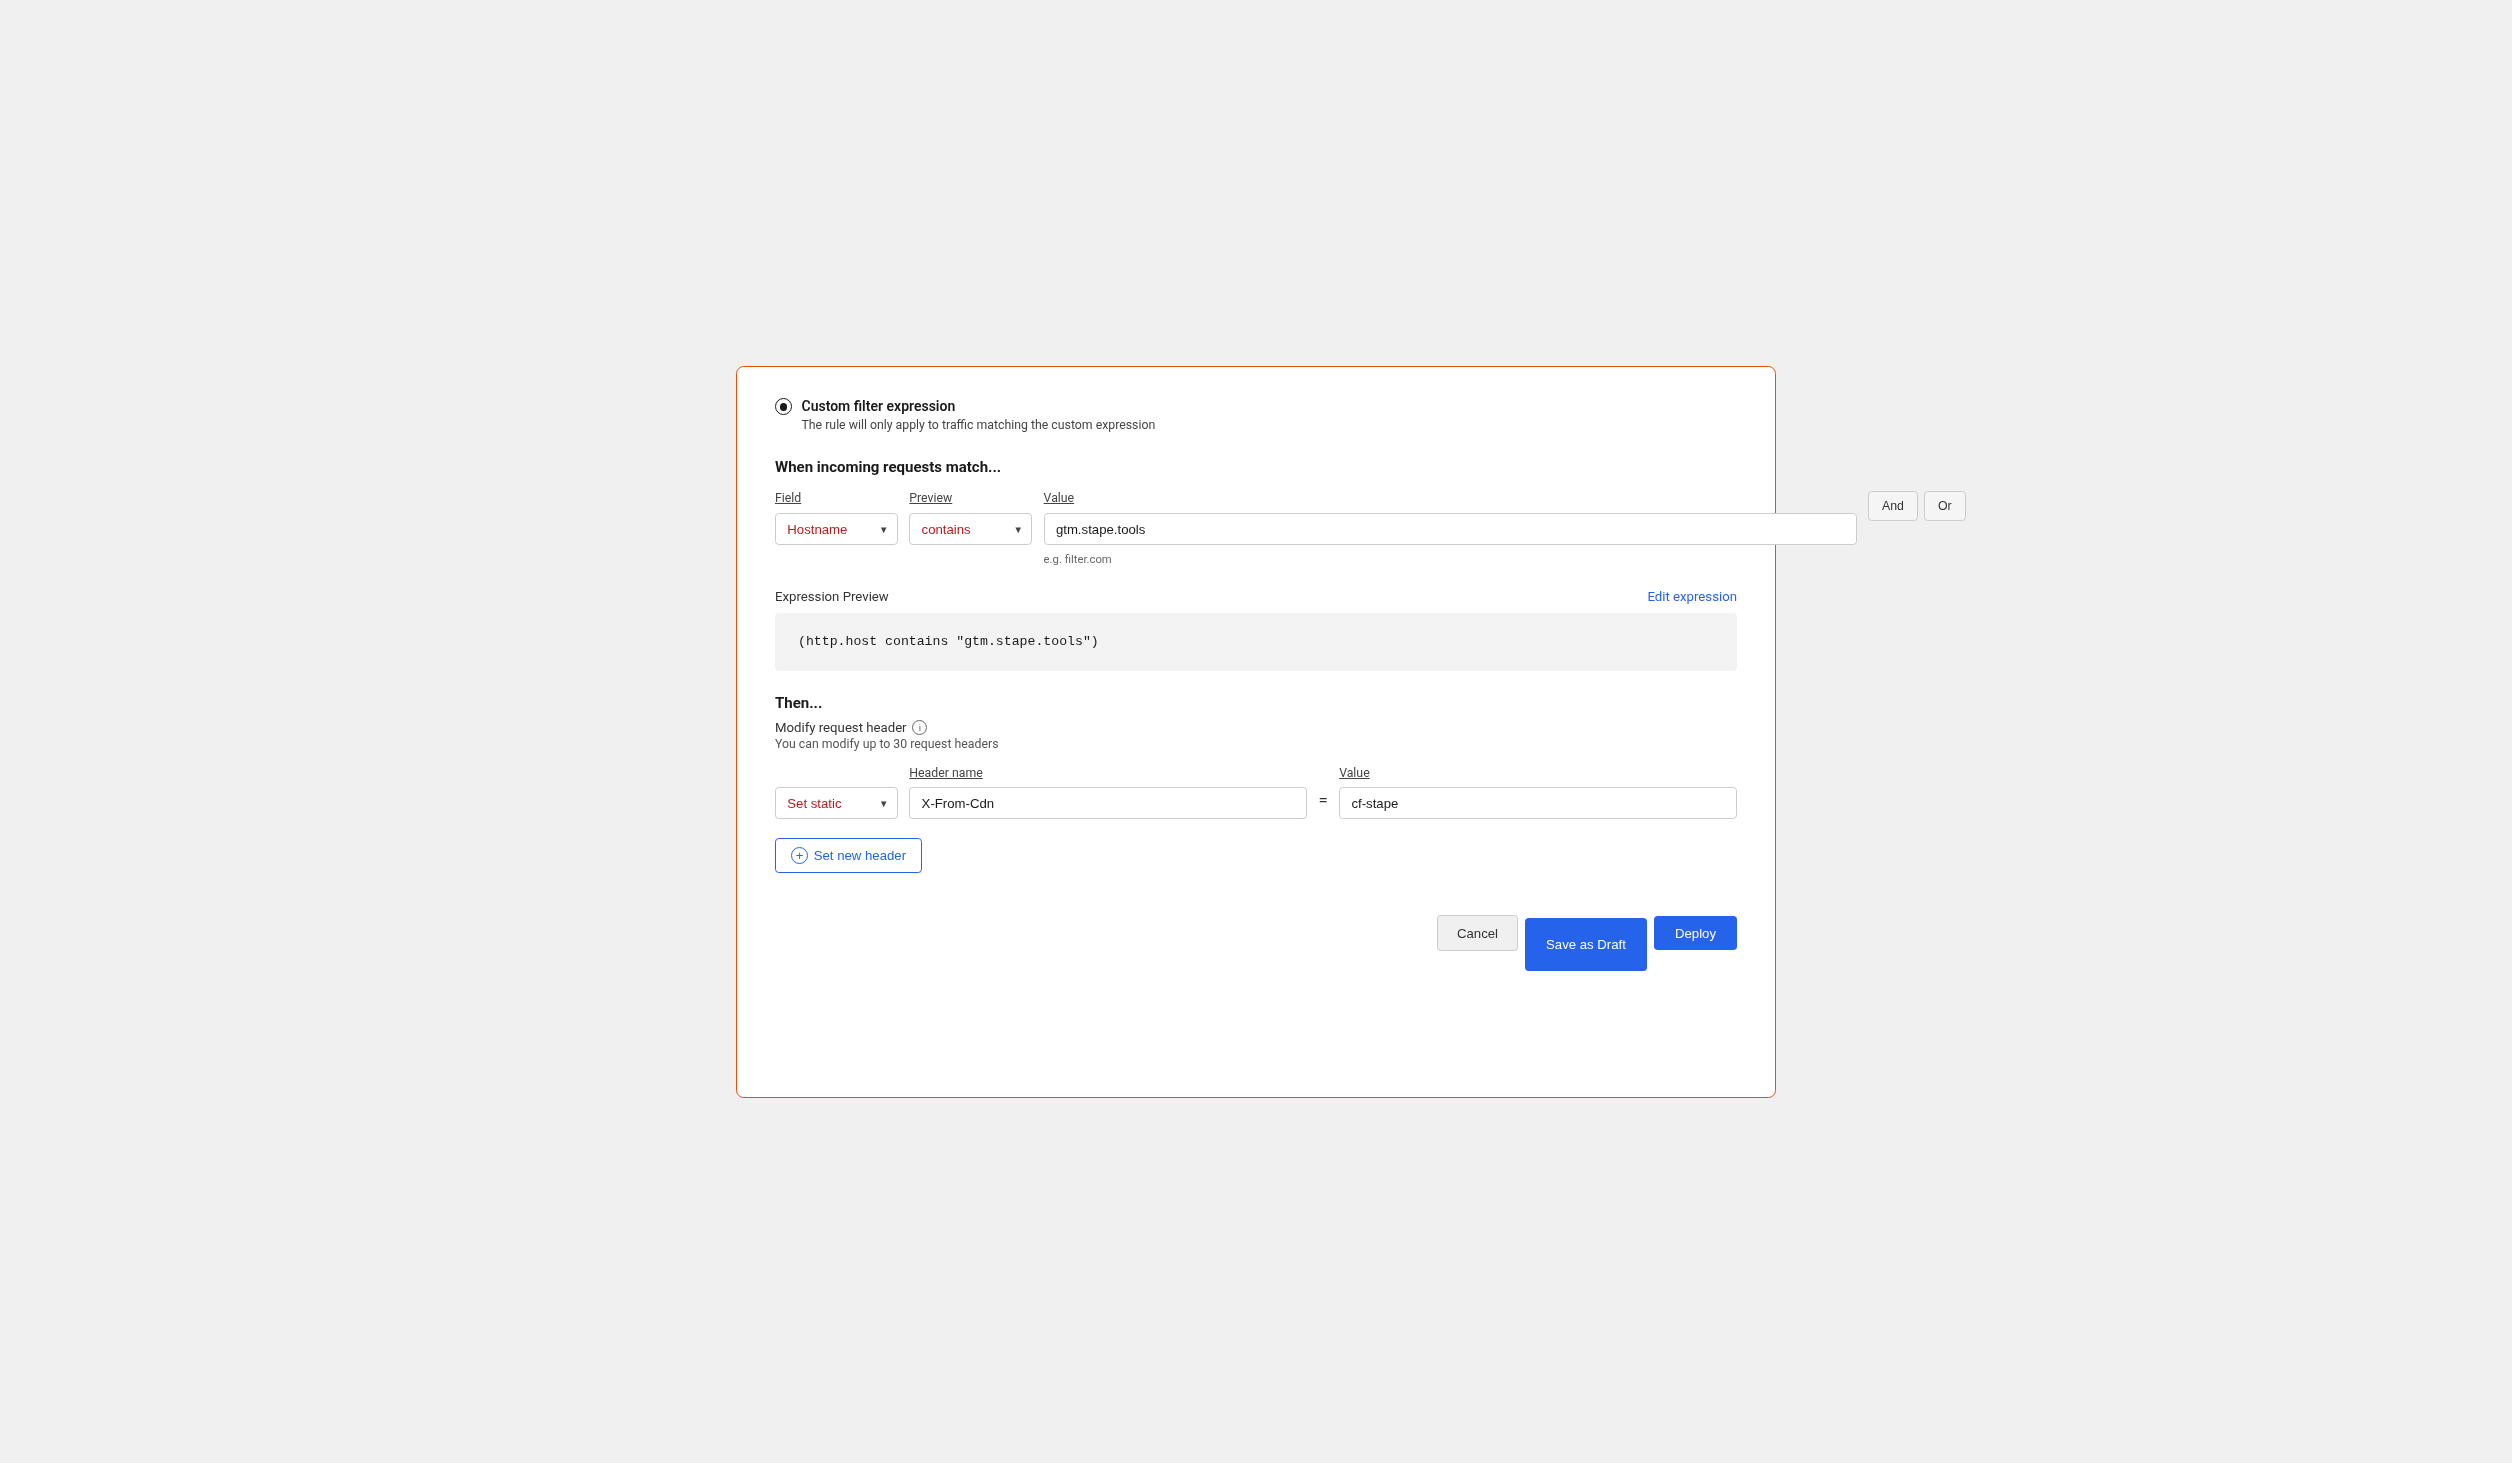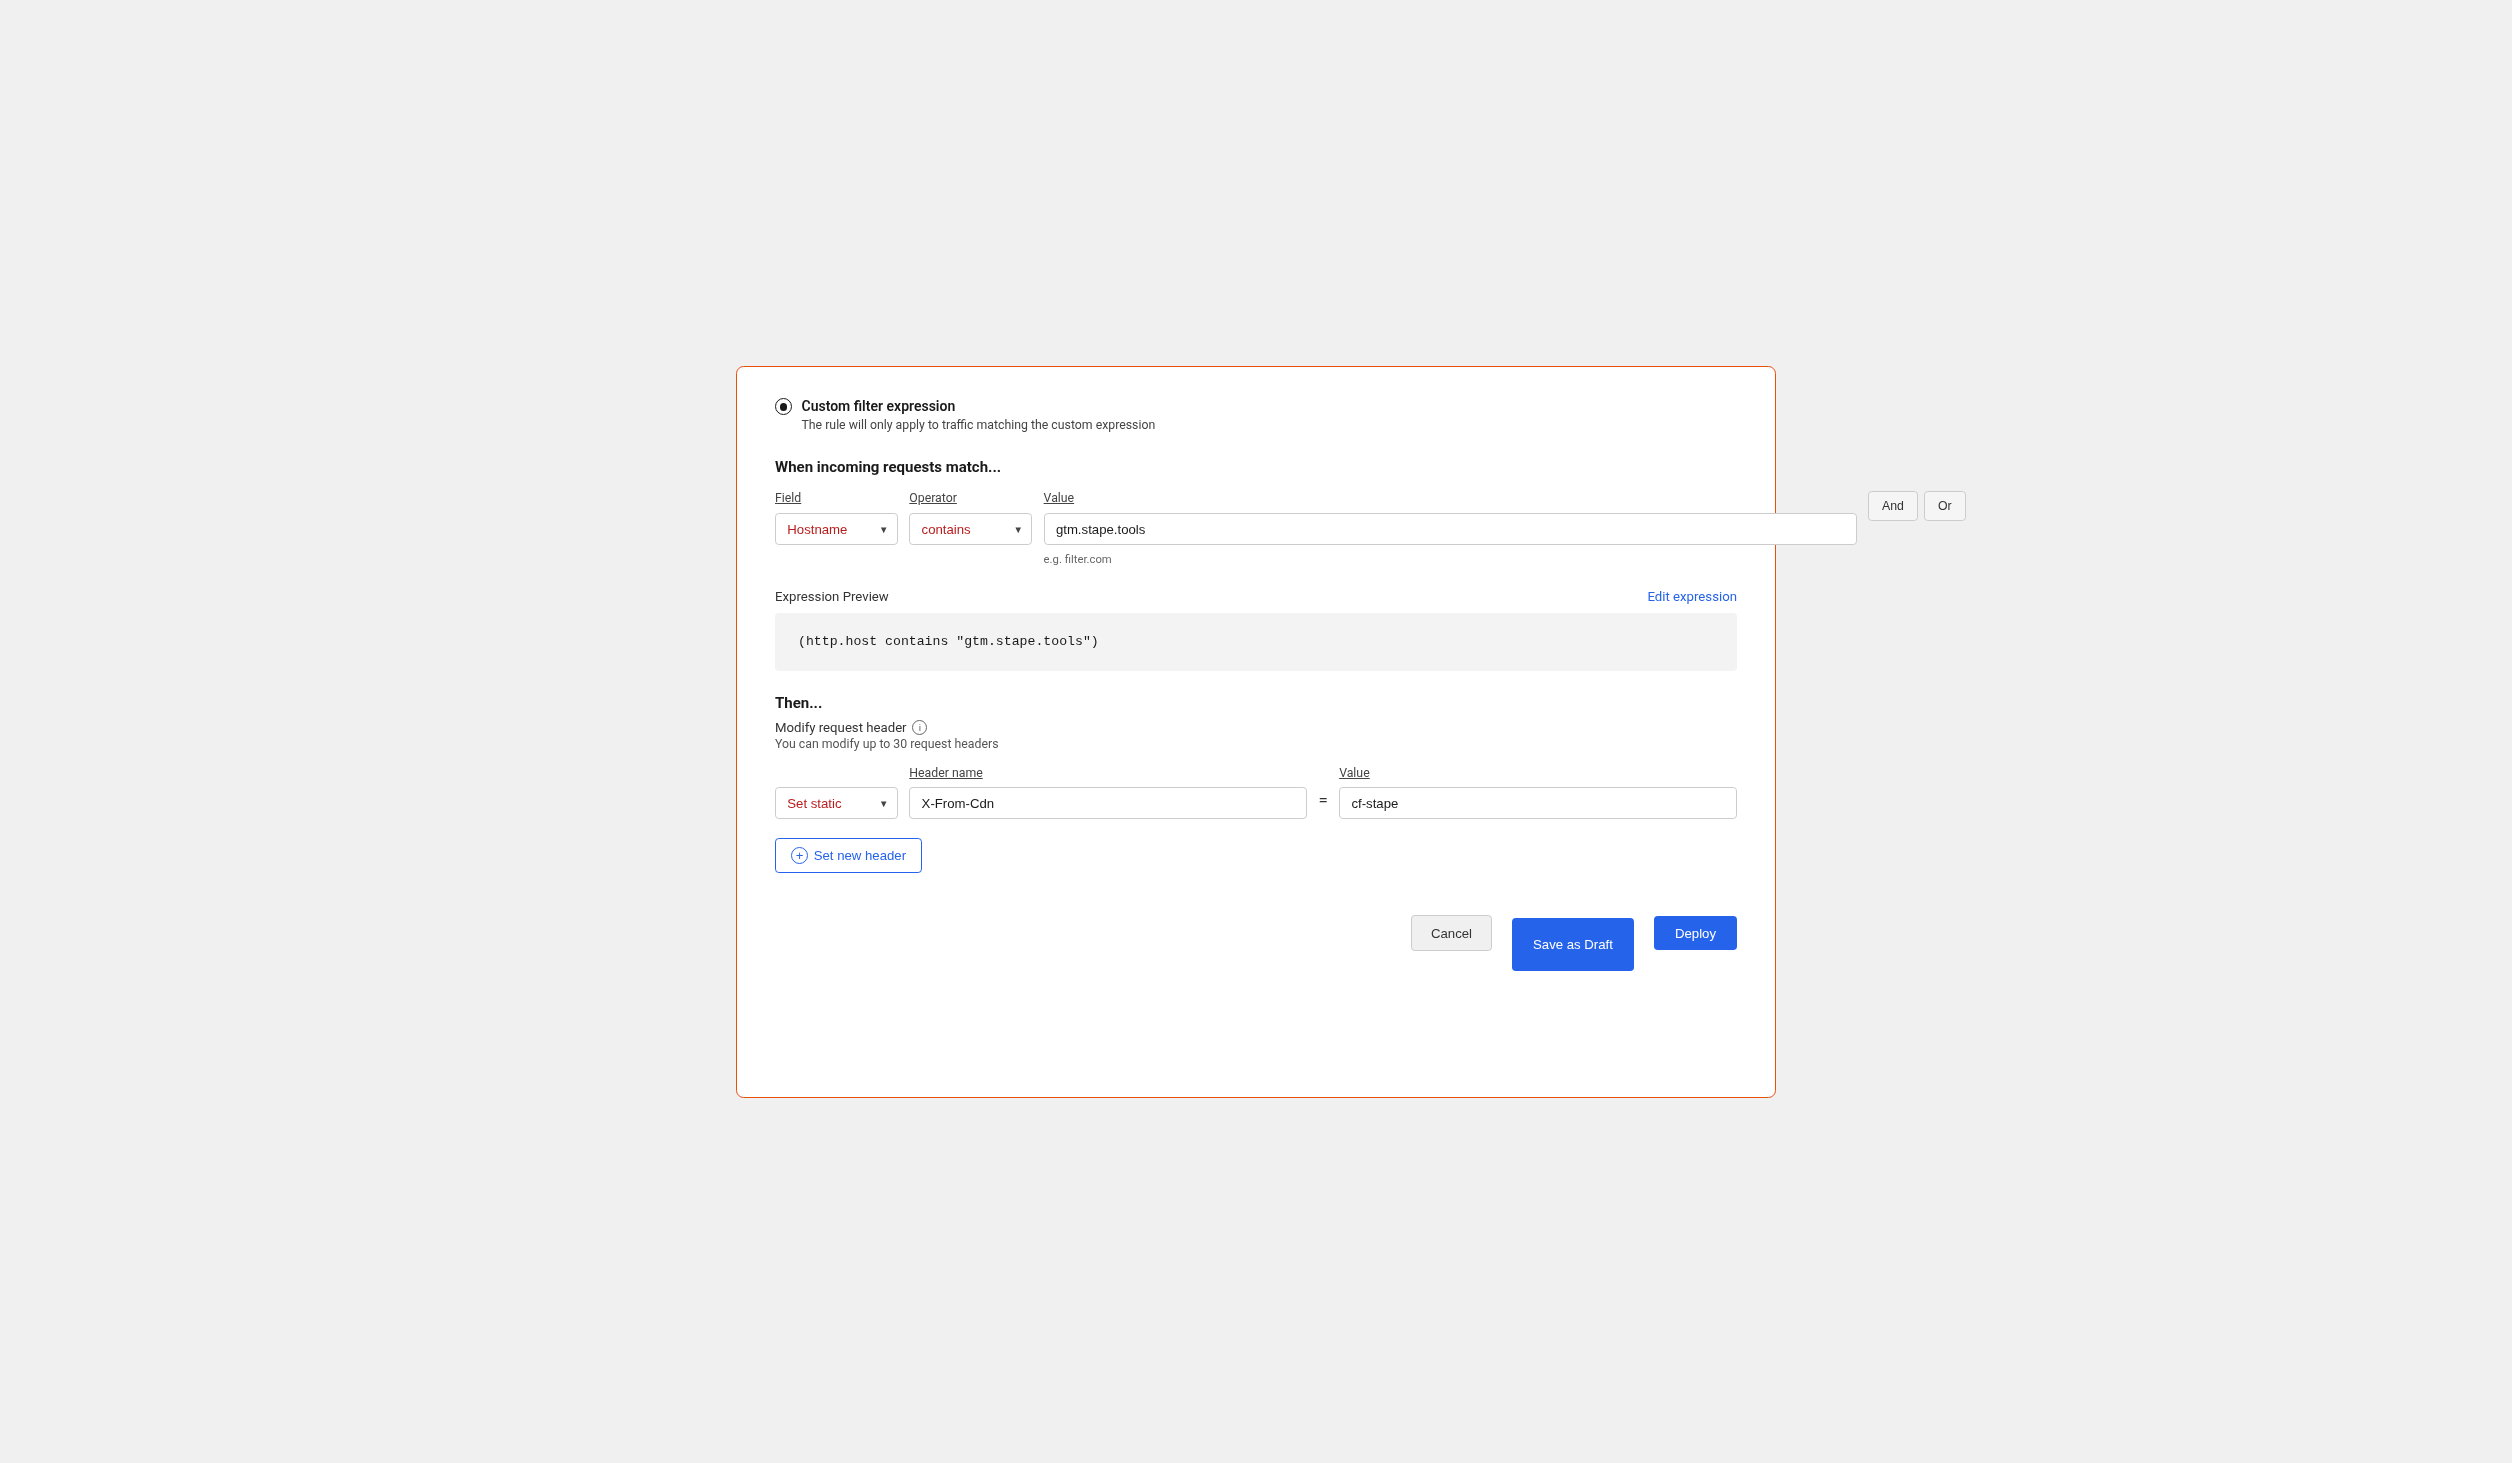--- a/index.html
+++ b/index.html
@@ -298,21 +298,21 @@
       font-size: 13.2px;
       color: #2563eb;
       line-height: 1;
     }
 
     
     .action-bar {
       display: flex;
       justify-content: flex-end;
       align-items: center;
-      gap: 20px;
+      gap: 7px;
       margin-top: 23px;
     }
 
     .btn-cancel {
       border: 0.9px solid #ccc;
       border-radius: 3.8px;
       padding: 9.5px 19px;
       font-size: 13.2px;
       color: #333;
       background: #f0f0f0;
@@ -369,21 +369,21 @@
       <div class="field-label">Field</div>
       <div class="select-wrapper">
         <select class="select-box">
           <option>Hostname</option>
         </select>
         <span class="select-chevron">▼</span>
       </div>
     </div>
 
     <div class="field-group">
-      <div class="field-label">Operator</div>
+      <div class="field-label">Preview</div>
       <div class="select-wrapper">
         <select class="select-box">
           <option>contains</option>
         </select>
         <span class="select-chevron">▼</span>
       </div>
     </div>
 
     <div class="value-field-wrapper">
       <div class="field-label">Value</div>

